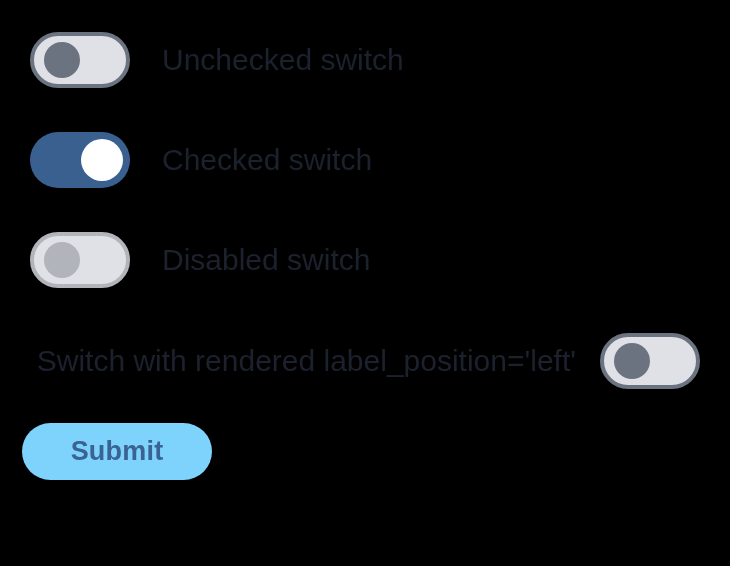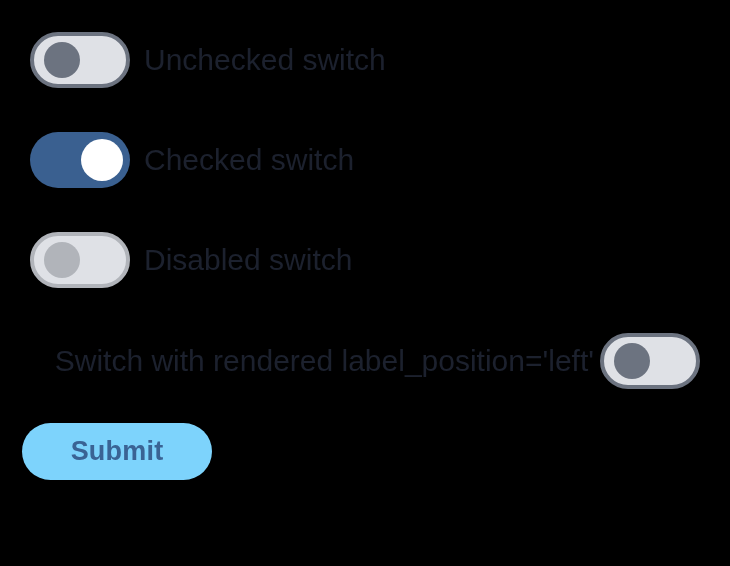--- a/index.html
+++ b/index.html
@@ -23,20 +23,21 @@
     padding: 0;
   }
 
   
   .switch-row {
     position: absolute;
     left: 30px;
     display: flex;
     align-items: center;
     height: 56px;
+    gap: 18px;
   }
   .switch-row.label-left {
     left: 22px;
     right: 30px;
     justify-content: flex-end;
   }
 
   
   .switch {
     position: relative;

